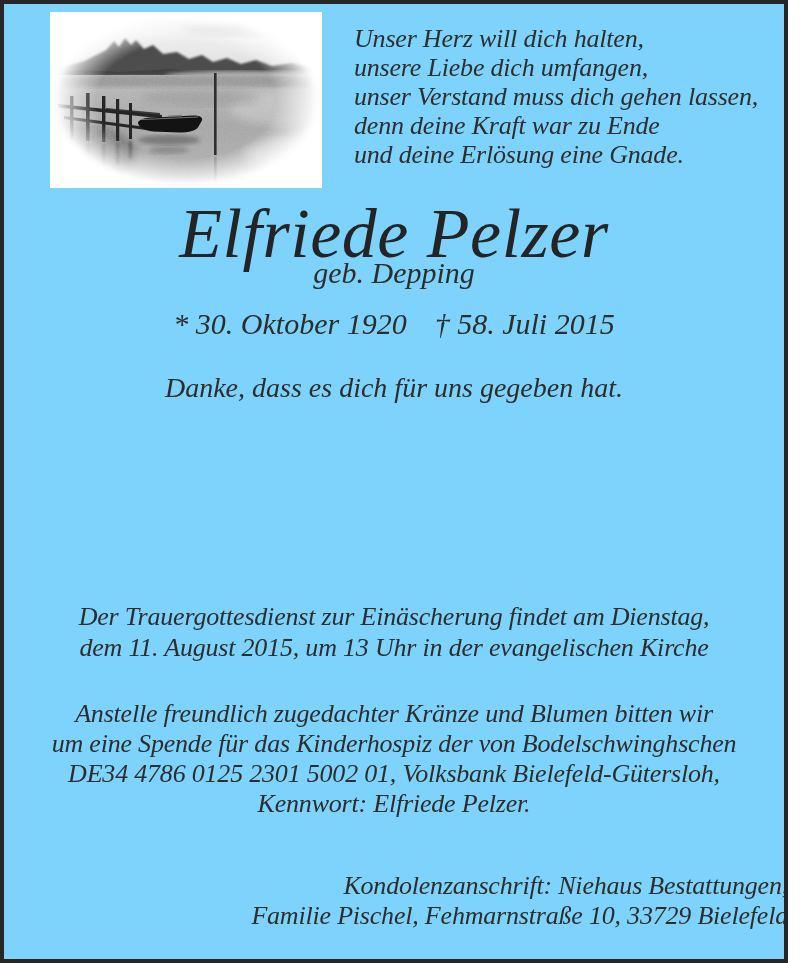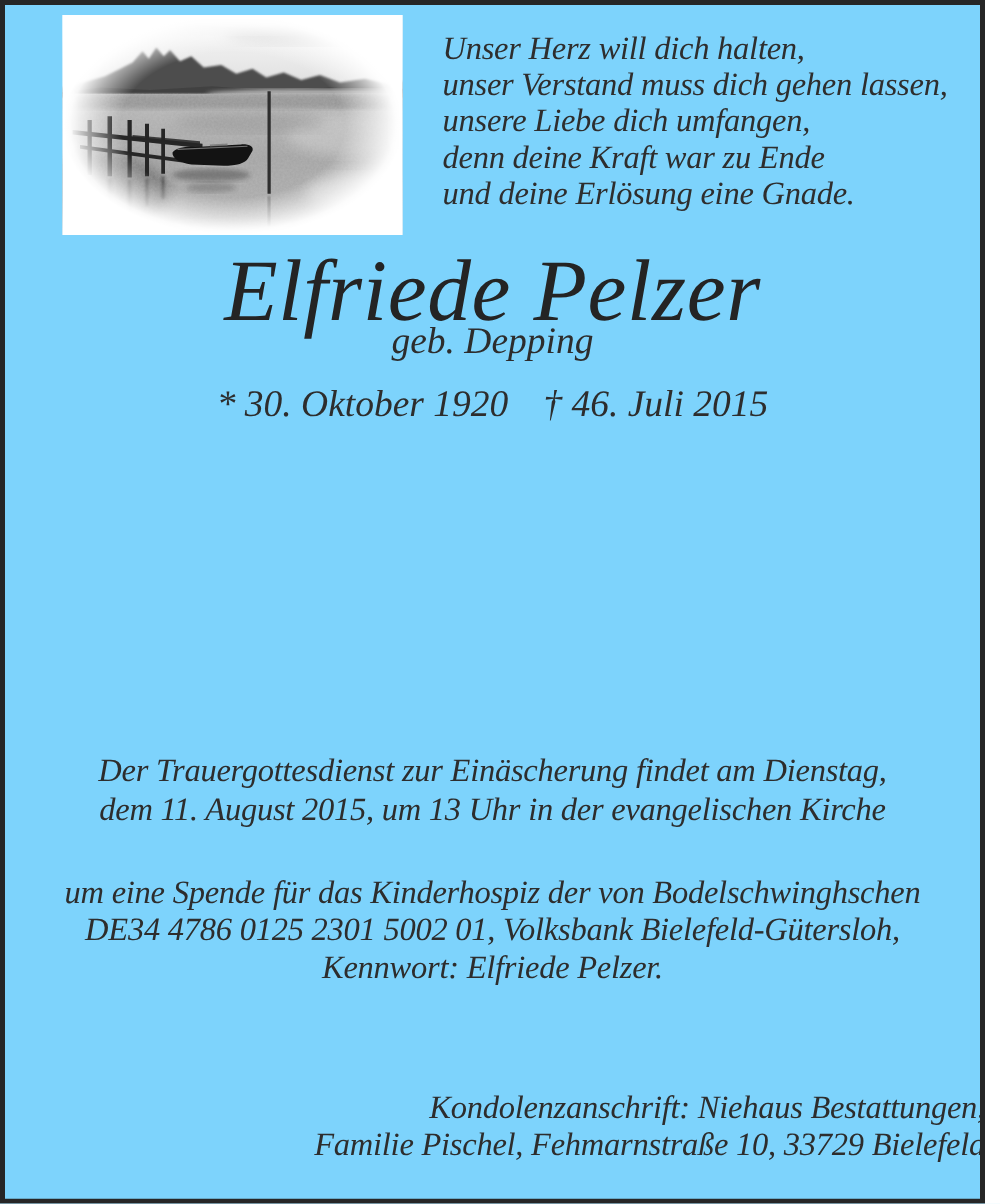--- a/index.html
+++ b/index.html
@@ -184,41 +184,43 @@
       <rect x="164" y="61" width="2.6" height="82" fill="#2e2e2e"></rect>
       <rect x="164.4" y="145" width="1.8" height="24" fill="#3a3a3a" opacity="0.55" filter="url(#b1)"></rect>
     </g>
 
     <rect x="0" y="0" width="272" height="176" fill="url(#vign)"></rect>
     <rect x="-10" y="-10" width="292" height="196" rx="46" fill="none" stroke="#ffffff" stroke-width="26" filter="url(#b5)"></rect>
   </svg>
 
   <div class="poem">
     <div>Unser Herz will dich halten,</div>
+    <div>unsere Liebe dich umfangen,</div>
     <div>unser Verstand muss dich gehen lassen,</div>
-    <div>unsere Liebe dich umfangen,</div>
     <div>denn deine Kraft war zu Ende</div>
     <div>und deine Erlösung eine Gnade.</div>
   </div>
 
   <div class="centered deceased-name">Elfriede Pelzer</div>
   <div class="centered birth-name">geb. Depping</div>
   <div class="centered dates">
     <span>* 30. Oktober 1920</span>
-    <span>† 46. Juli 2015</span>
-  </div>
-
+    <span>† 58. Juli 2015</span>
+  </div>
+
+  <div class="centered thanks">Danke, dass es dich für uns gegeben hat.</div>
 
 
   <div class="centered service">
     <div>Der Trauergottesdienst zur Einäscherung findet am Dienstag,</div>
     <div>dem 11. August 2015, um 13 Uhr in der evangelischen Kirche</div>
   </div>
 
   <div class="centered donation">
+    <div>Anstelle freundlich zugedachter Kränze und Blumen bitten wir</div>
     <div>um eine Spende für das Kinderhospiz der von Bodelschwinghschen</div>
     <div>DE34 4786 0125 2301 5002 01, Volksbank Bielefeld-Gütersloh,</div>
     <div>Kennwort: Elfriede Pelzer.</div>
   </div>
 
   <div class="centered condolence">
     <div>Kondolenzanschrift: Niehaus Bestattungen,</div>
     <div>Familie Pischel, Fehmarnstraße 10, 33729 Bielefeld</div>
   </div>
 

